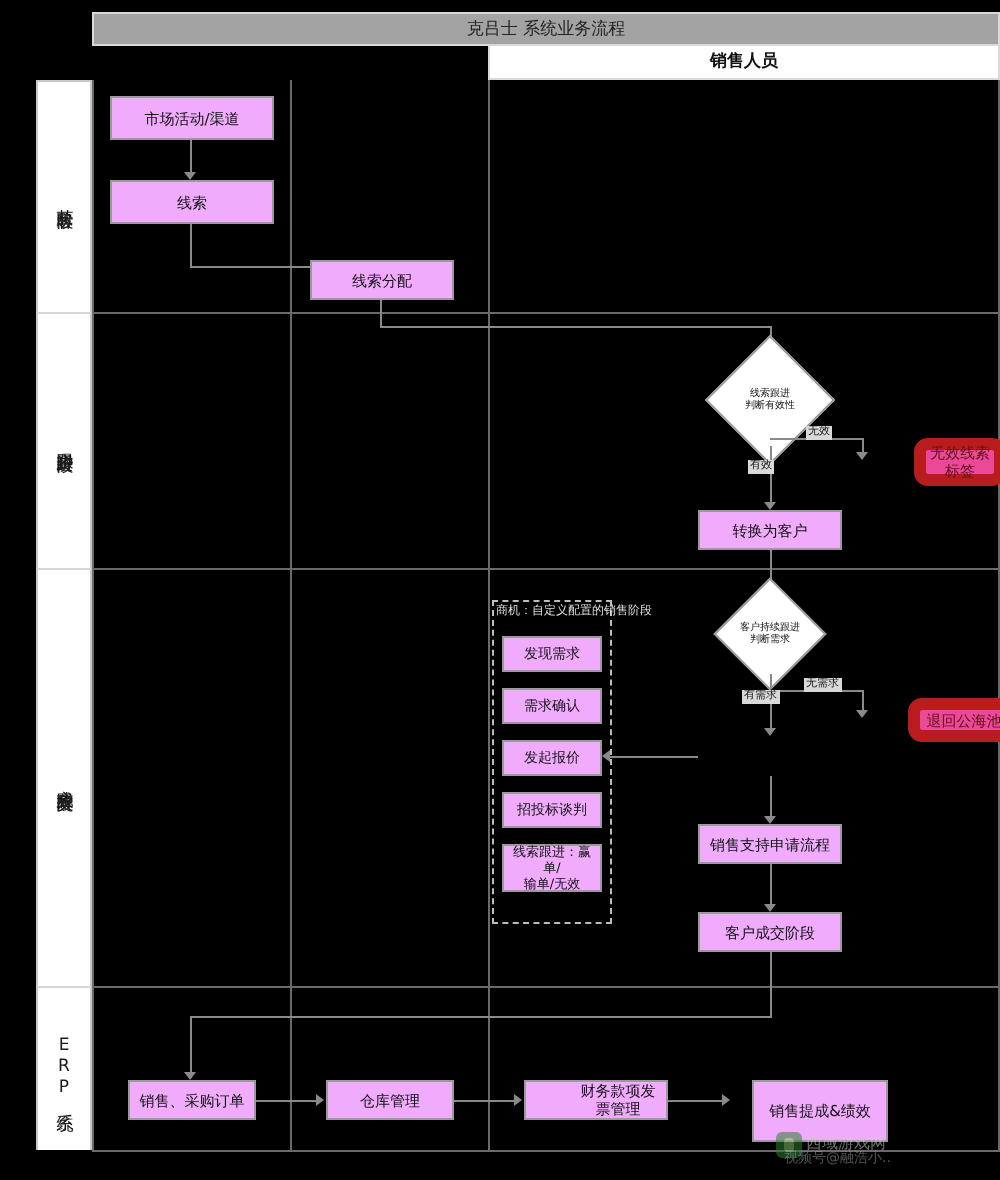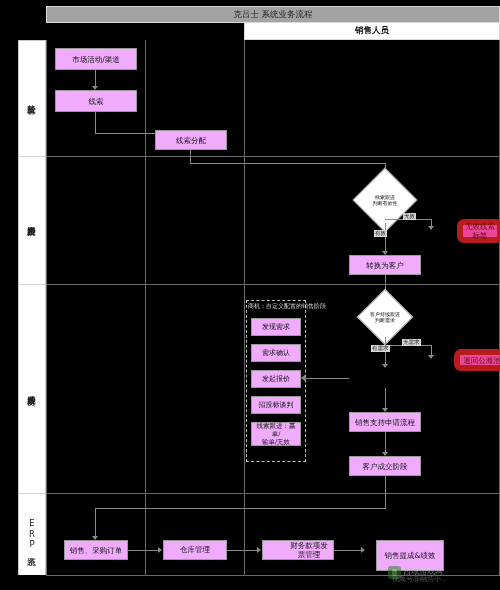--- a/index.html
+++ b/index.html
@@ -270,21 +270,21 @@
 
   <div class="ln v" style="left:385px; top:476px; height:33px;"></div>
   <div class="ln h" style="left:95px; top:508px; width:291px;"></div>
   <div class="ln v" style="left:95px; top:508px; height:31px;"></div>
   <div class="arrow-d" style="left:92px; top:536px;"></div>
 
   <div class="node" style="left:64px; top:540px; width:64px; height:20px;">销售、采购订单</div>
   <div class="ln h" style="left:128px; top:550px; width:32px;"></div>
   <div class="arrow-r" style="left:158px; top:547px;"></div>
 
-  <div class="node" style="left:163px; top:540px; width:64px; height:20px;font-family:Liberation Mono, monospace;">仓库管理</div>
+  <div class="node" style="left:163px; top:540px; width:64px; height:20px;">仓库管理</div>
   <div class="ln h" style="left:227px; top:550px; width:32px;"></div>
   <div class="arrow-r" style="left:257px; top:547px;"></div>
 
   <div class="node" style="left:262px; top:540px; width:72px; height:20px;padding-left:24px;">财务款项发票管理</div>
   <div class="ln h" style="left:334px; top:550px; width:29px;"></div>
   <div class="arrow-r" style="left:361px; top:547px;"></div>
 
   <div class="node" style="left:376px; top:540px; width:68px; height:31px;">销售提成&amp;绩效</div>
 
   <div class="watermark" style="left:388px; top:566px;">

